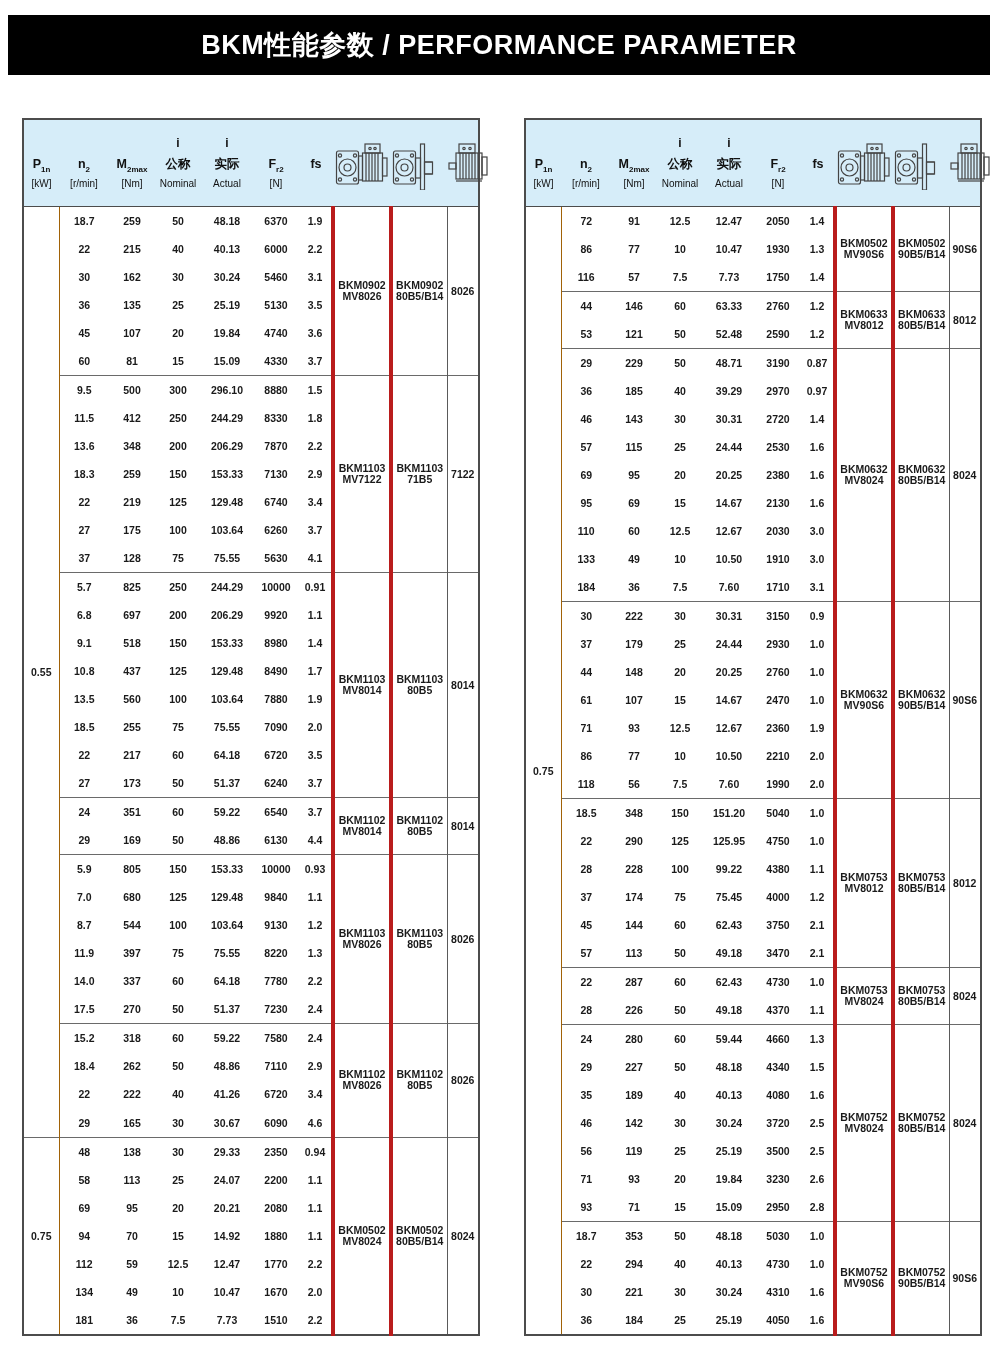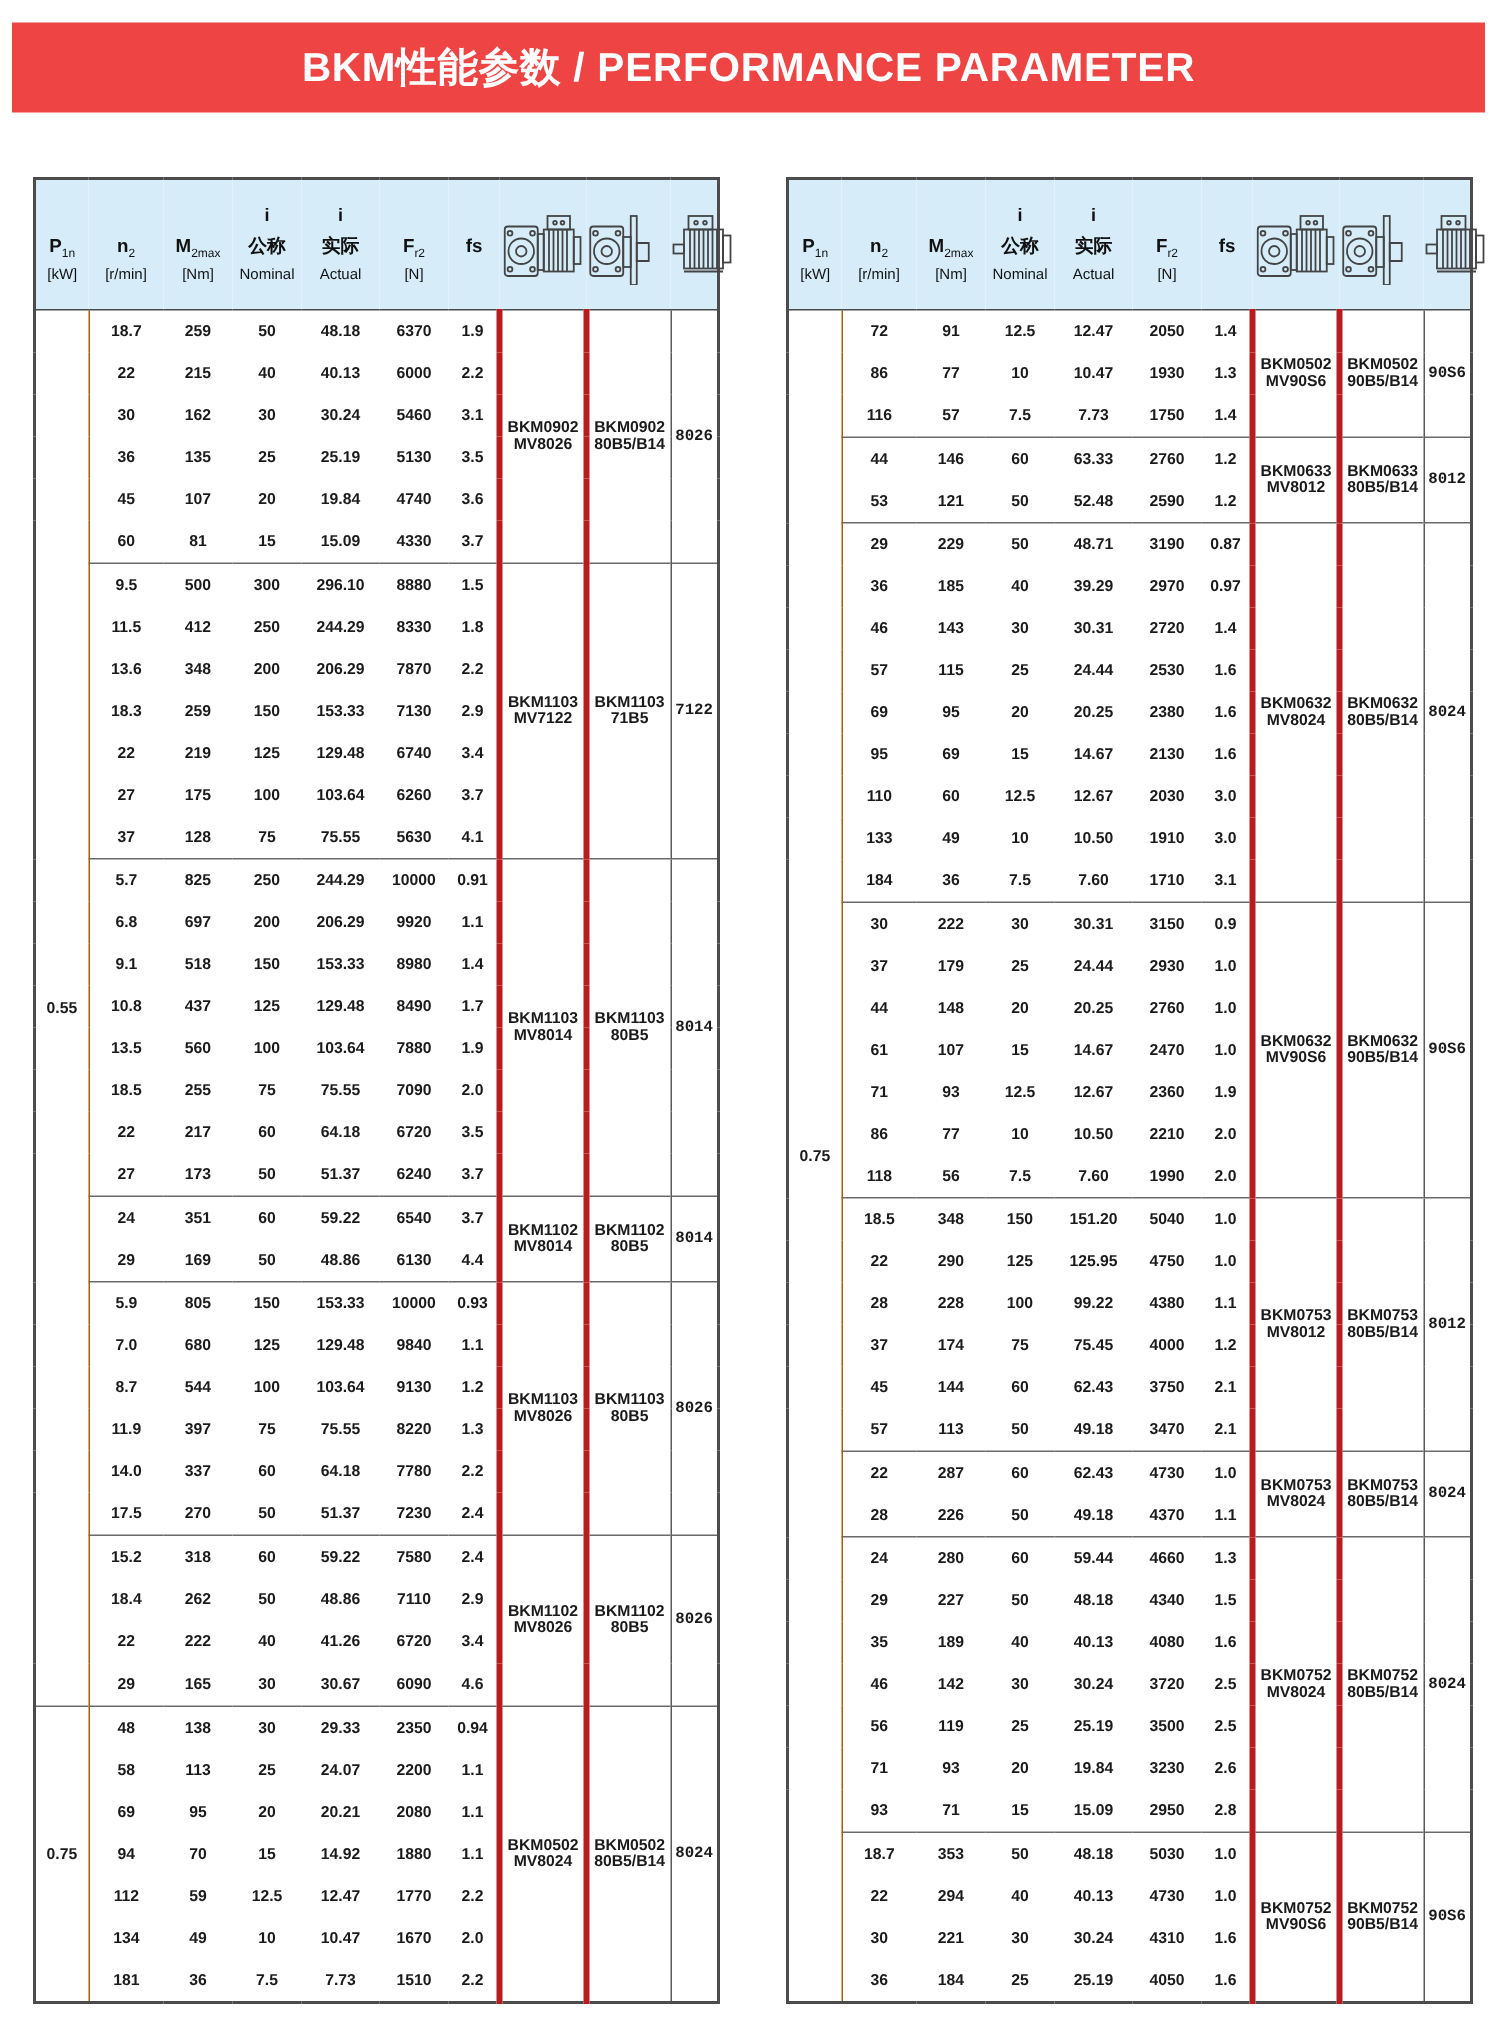--- a/index.html
+++ b/index.html
@@ -2,51 +2,51 @@
 <html><head>
 <meta charset="utf-8">
 <style>
   html,body{margin:0;padding:0;}
   body{
     width:1000px;height:1345px;position:relative;background:#ffffff;
     font-family:"Liberation Sans","DejaVu Sans",sans-serif;color:#111;
   }
   .banner{
     position:absolute;left:8px;top:15px;width:982px;height:60px;
-    background:#ef4444;display:flex;align-items:center;justify-content:center;
+    background:#000000;display:flex;align-items:center;justify-content:center;
   }
   .banner span{color:#fff;font-size:27px;font-weight:700;letter-spacing:.5px;}
   .tables{position:absolute;top:118px;left:22px;width:956px;display:flex;gap:44px;}
   table.perf{
     border-collapse:collapse;table-layout:fixed;width:456px;
     border:2px solid #4c4c4c;
   }
   table.perf thead th{
     background:#d6edf9;height:86px;vertical-align:middle;padding:0;
     border-bottom:1.5px solid #4c4c4c;font-weight:normal;overflow:visible;
   }
   .h-stack{display:flex;flex-direction:column;align-items:center;justify-content:center;}
   .h-itop{height:20px;font-size:12px;font-weight:700;line-height:20px;}
   .h-sym{height:22px;font-size:12.5px;font-weight:700;line-height:22px;}
-  .h-sym sub{font-size:8px;font-weight:400;text-align:right;}
+  .h-sym sub{font-size:8px;font-weight:700;text-align:right;}
   .h-unit{height:18px;font-size:10px;line-height:18px;text-align:right;}
   table.perf td{
     height:28px;padding:0;text-align:center;vertical-align:middle;
     font-size:10.5px;font-weight:700;color:#1a1a1a;background:#fff;
   }
   td.pcell{
     background:#d6edf9;font-size:12px;font-weight:700;
     border-right:1px solid #a16207;
   }
   td.fs{border-right:1px solid #5a5a5a;}
   td.model{
     text-align:left;padding-left:5px;font-size:9.5px;line-height:11px;
     border-right:1px solid #5a5a5a;border-left:4px solid #b91c1c;
   }
-  td.code{font-size:10px;font-family:Liberation Mono, monospace;}
+  td.code{font-size:10px;}
   tr.bs td{border-top:1px solid #6a6a6a;}
   .hicon svg{display:block;margin:0 auto;}
 </style>
 </head>
 <body>
 
 <div class="banner">
   <span>BKM性能参数 / PERFORMANCE PARAMETER</span>
 </div>
 

